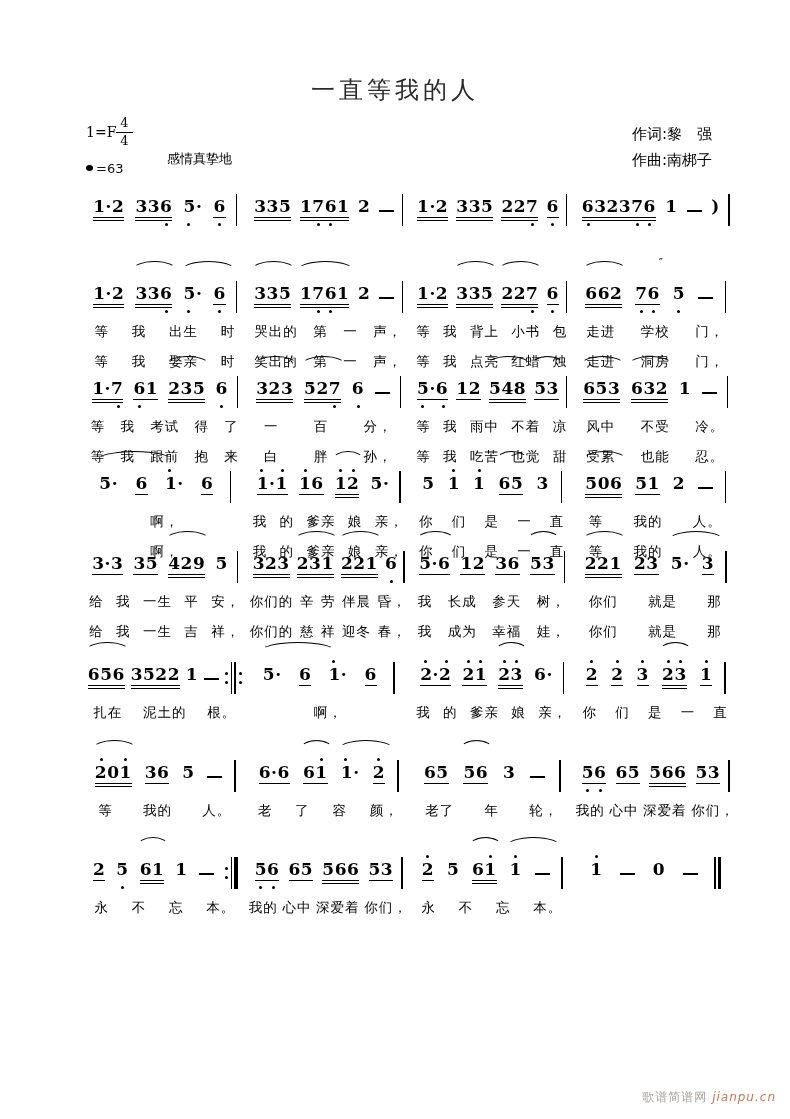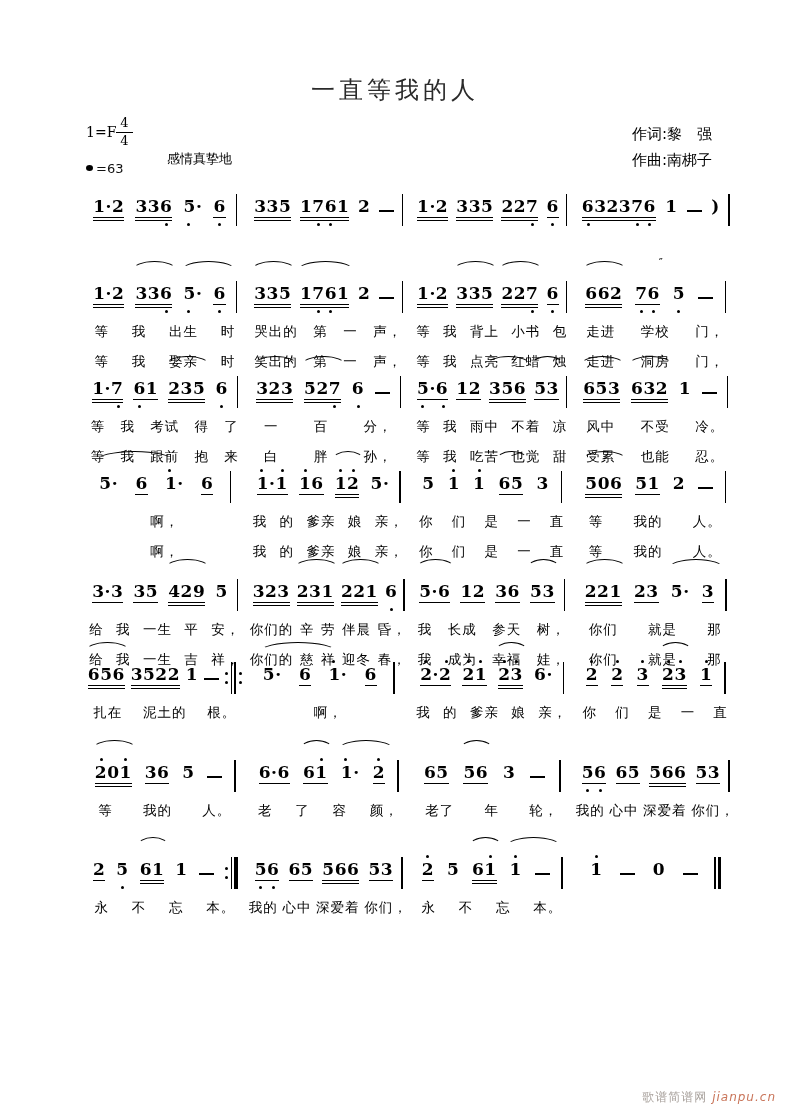--- a/index.html
+++ b/index.html
@@ -222,21 +222,21 @@
             <span class="tok"><i class="arc"></i><b class="nt u2">527<i class="lod" style="left: 83.3333%;"></i></b></span>
             <span class="tok"><b class="nt">6<i class="lod" style="left: 50%;"></i></b></span>
             <span class="tok"><b class="nt dashline"></b></span>
             <span class="barwrap">
               <span class="bline"></span>
             </span>
           </div>
           <div class="measure">
             <span class="tok"><b class="nt u1">5·6<i class="lod" style="left: 16.6667%;"></i><i class="lod" style="left: 83.3333%;"></i></b></span>
             <span class="tok"><b class="nt u1">12</b></span>
-            <span class="tok"><i class="arc"></i><b class="nt u2">356</b></span>
+            <span class="tok"><i class="arc"></i><b class="nt u2">548</b></span>
             <span class="tok"><i class="arc"></i><b class="nt u1">53</b></span>
             <span class="barwrap">
               <span class="bline"></span>
             </span>
           </div>
           <div class="measure">
             <span class="tok"><i class="arc"></i><b class="nt u2">653</b></span>
             <span class="tok"><i class="arc"></i><b class="nt u2">632</b></span>
             <span class="tok"><b class="nt">1</b></span>
             <span class="tok"><b class="nt dashline"></b></span>
@@ -380,21 +380,21 @@
             <span class="lunit">一</span>
             <span class="lunit">直</span>
           </div>
           <div class="lmeasure">
             <span class="lunit">等</span>
             <span class="lunit">我的</span>
             <span class="lunit">人。</span>
           </div>
         </div>
       </div>
-      <div class="system" style="top: 570px; text-align: right;">
+      <div class="system" style="top: 542px; text-align: right;">
         <div class="noterow">
           <div class="measure">
             <span class="tok"><b class="nt u1">3·3</b></span>
             <span class="tok"><b class="nt u1">35</b></span>
             <span class="tok"><i class="arc"></i><b class="nt u2">429</b></span>
             <span class="tok"><b class="nt">5</b></span>
             <span class="barwrap">
               <span class="bline"></span>
             </span>
           </div>

